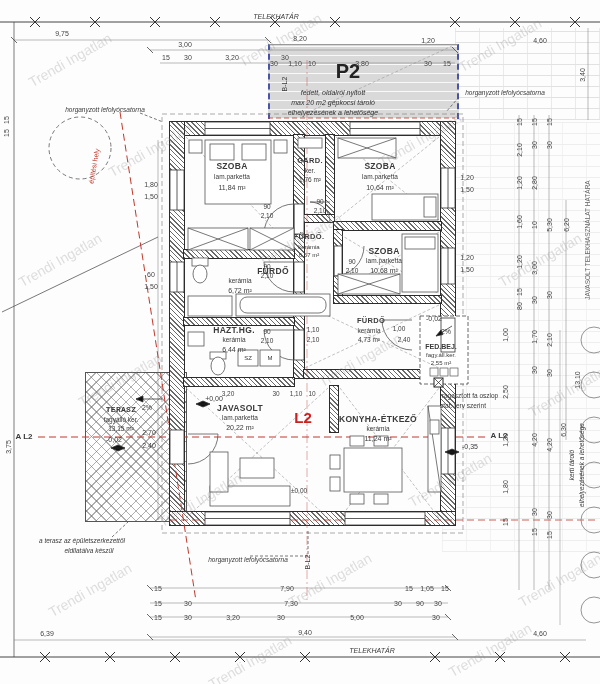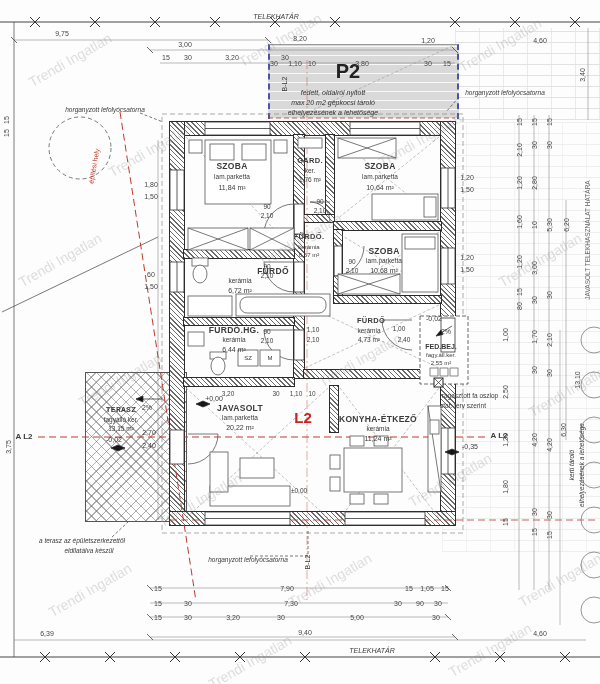--- a/index.html
+++ b/index.html
@@ -256,21 +256,21 @@
   <span class="lbl ra" style="left:380px;top:187px;">10,64 m²</span>
   <span class="lbl rn" style="left:309px;top:237px;font-size:7.5px;">FÜRDŐ.</span>
   <span class="lbl s5" style="left:309px;top:247px;">kerámia</span>
   <span class="lbl s5" style="left:309px;top:255px;">6,57 m²</span>
   <span class="lbl rn" style="left:384px;top:251px;">SZOBA</span>
   <span class="lbl rf" style="left:384px;top:261px;">lam.parketta</span>
   <span class="lbl ra" style="left:384px;top:270px;">10,68 m²</span>
   <span class="lbl rn" style="left:240px;top:271px;margin-left:33px;">FÜRDŐ</span>
   <span class="lbl rf" style="left:240px;top:281px;">kerámia</span>
   <span class="lbl ra" style="left:240px;top:290px;">6,72 m²</span>
-  <span class="lbl rn" style="left:234px;top:330px;">FÜRDŐ.HG.</span>
+  <span class="lbl rn" style="left:234px;top:330px;">HÁZT.HG.</span>
   <span class="lbl rf" style="left:234px;top:340px;">kerámia</span>
   <span class="lbl ra" style="left:234px;top:349px;">6,44 m²</span>
   <span class="lbl rn" style="left:371px;top:321px;font-size:7.5px;">FÜRDŐ</span>
   <span class="lbl s6" style="left:369px;top:331px;">kerámia</span>
   <span class="lbl s6" style="left:369px;top:340px;">4,73 m²</span>
   <span class="lbl b s7" style="left:441px;top:346px;">FED.BEJ.</span>
   <span class="lbl s5" style="left:441px;top:355px;">fagy.áll.ker.</span>
   <span class="lbl s5" style="left:441px;top:363px;">2,55 m²</span>
   <span class="lbl rn" style="left:240px;top:408px;">JAVASOLT</span>
   <span class="lbl rf" style="left:240px;top:418px;">lam.parketta</span>

